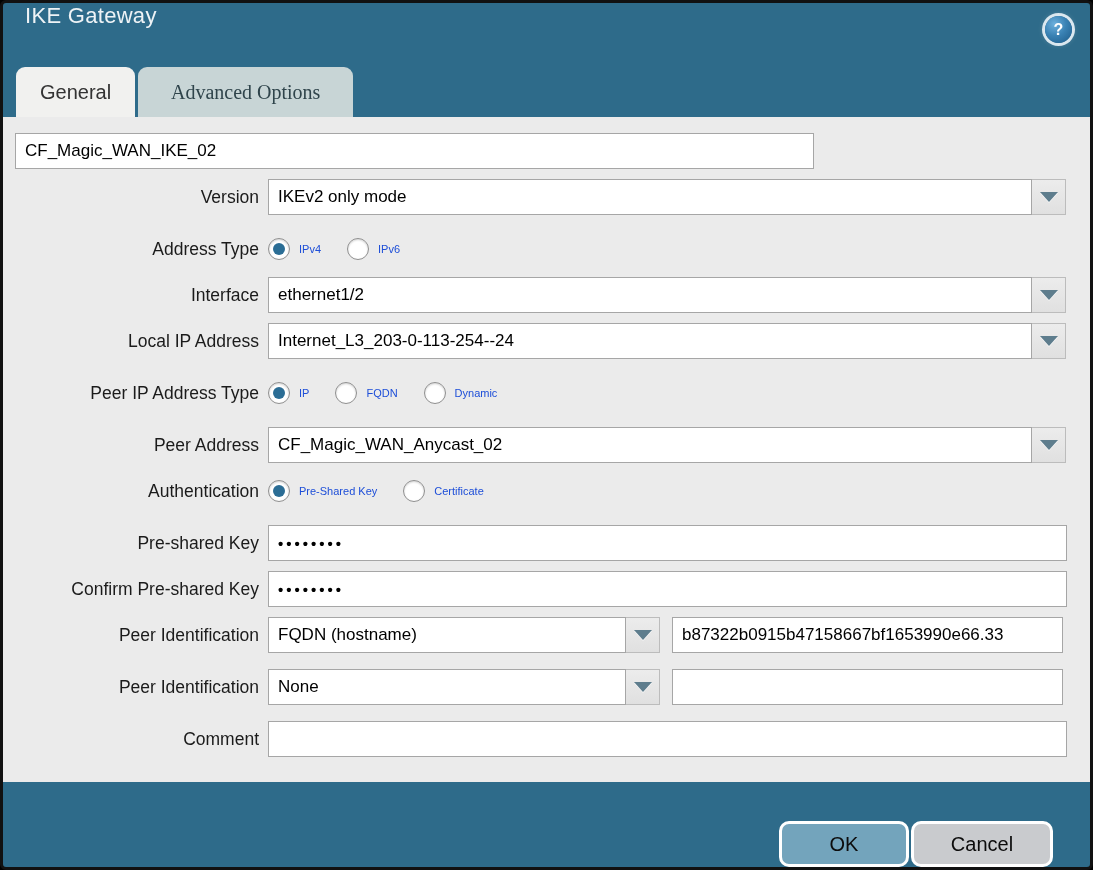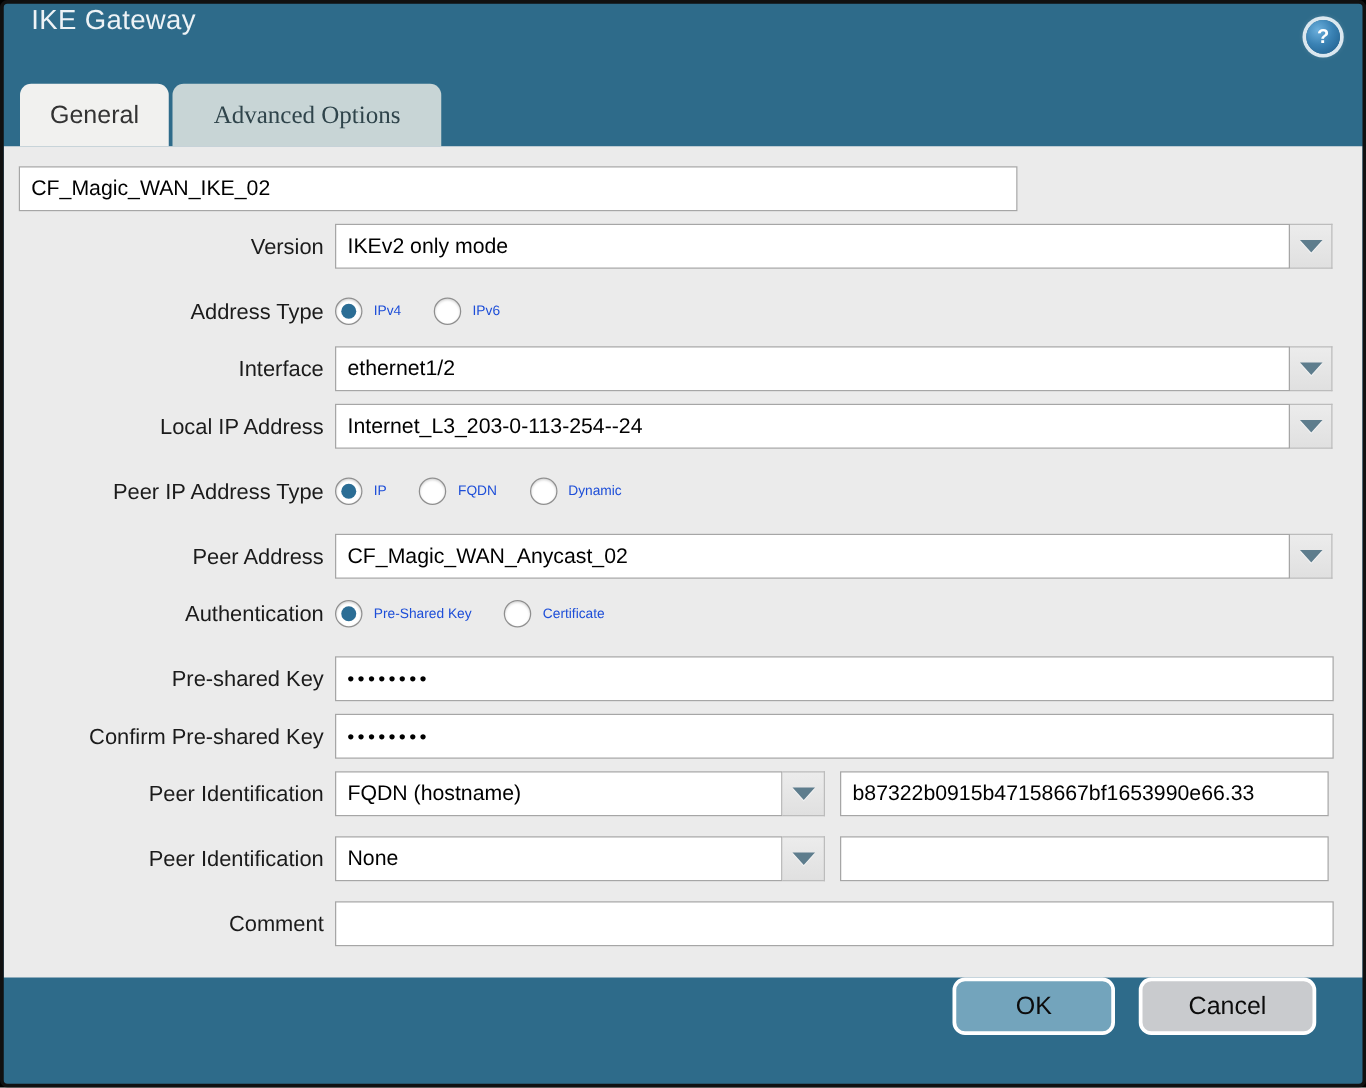--- a/index.html
+++ b/index.html
@@ -157,22 +157,22 @@
   }
   .radio-label {
     font-size: 11px; color: #1d4ed8;
     margin-left: 9px; margin-right: 26px;
     white-space: nowrap;
     text-align: center;
   }
   
   .footer {
     flex: 1;
-    display: flex; align-items: flex-start; justify-content: flex-end;
-    gap: 19px;
+    display: flex; align-items: flex-end; justify-content: flex-end;
+    gap: 2px;
     padding-right: 37px;
     margin-left: 28px;
   }
   .btn {
     height: 46px;
     border-radius: 10px;
     border: 3px solid #fff;
     font-family: "Liberation Sans", sans-serif;
     font-size: 20px;
     color: #0c0c0c;

